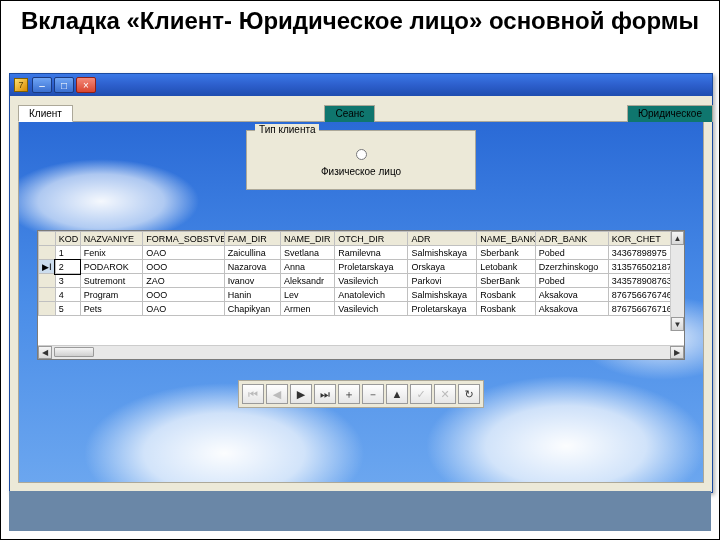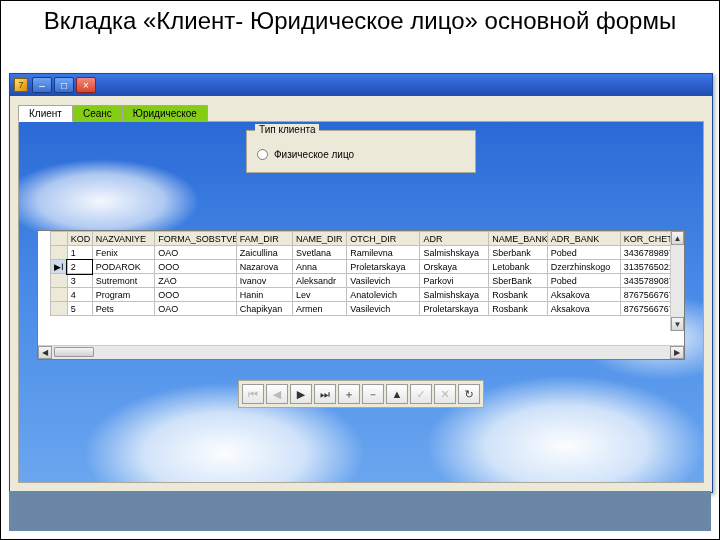--- a/index.html
+++ b/index.html
@@ -13,21 +13,21 @@
   }
   .slide {
     width: 720px;
     height: 540px;
     border: 1px solid #000;
     position: relative;
     background: #fff;
   }
   .slide-title {
     font-size: 24px;
-    font-weight: normal;
+    font-weight: bold;
     text-align: center;
     padding: 6px 10px 2px;
     line-height: 1.2;
   }
   .window {
     position: absolute;
     left: 8px;
     top: 72px;
     width: 704px;
     height: 420px;
@@ -67,24 +67,25 @@
     position: relative;
     width: 100%;
     height: calc(100% - 22px);
   }
   .tabs {
     display: flex;
     margin: 8px 0 0 8px;
     font-size: 10px;
     position: relative;
     z-index: 2;
+    justify-content: space-between;
   }
   .tab {
     padding: 2px 10px;
-    background: #84cc16;
+    background: #0f766e;
     border: 1px solid #aca899;
     border-bottom: none;
     margin-right: -1px;
     position: relative;
     top: 1px;
   }
   .tab.active {
     background: #fff;
     border-bottom: 1px solid #fff;
     z-index: 3;
@@ -115,39 +116,38 @@
     background: #ece9d8;
     border: 1px solid #aca899;
     padding: 14px 10px 8px;
     font-size: 10px;
   }
   .groupbox .legend {
     position: absolute; top: -7px; left: 8px;
     background: #ece9d8;
     padding: 0 4px;
   }
-  .radio-row { display: flex; align-items: center; margin: 4px 0; gap:6px; }
+  .radio-row { display: flex; align-items: center; margin: 4px 0; gap:6px;flex-direction:column; }
   .radio-row input { margin:0; width:11px; height:11px; }
   .grid-wrap {
     position: absolute;
     left: 18px; right: 18px;
     top: 108px;
     height: 130px;
     background: #fff;
     border: 1px solid #7a7a7a;
     overflow: hidden;
     display:flex; flex-direction:column;
   }
   .grid-scroll { flex:1; overflow:hidden; position:relative; }
   table.grid {
     border-collapse: collapse;
     width: 100%;
     font-size: 9px;
     table-layout: fixed;
-    margin-left: 12px;
   }
   table.grid th, table.grid td {
     border: 1px solid #c0c0c0;
     padding: 1px 3px;
     white-space: nowrap;
     overflow: hidden;
     text-align: left;
     height: 14px;
   }
   table.grid th {

